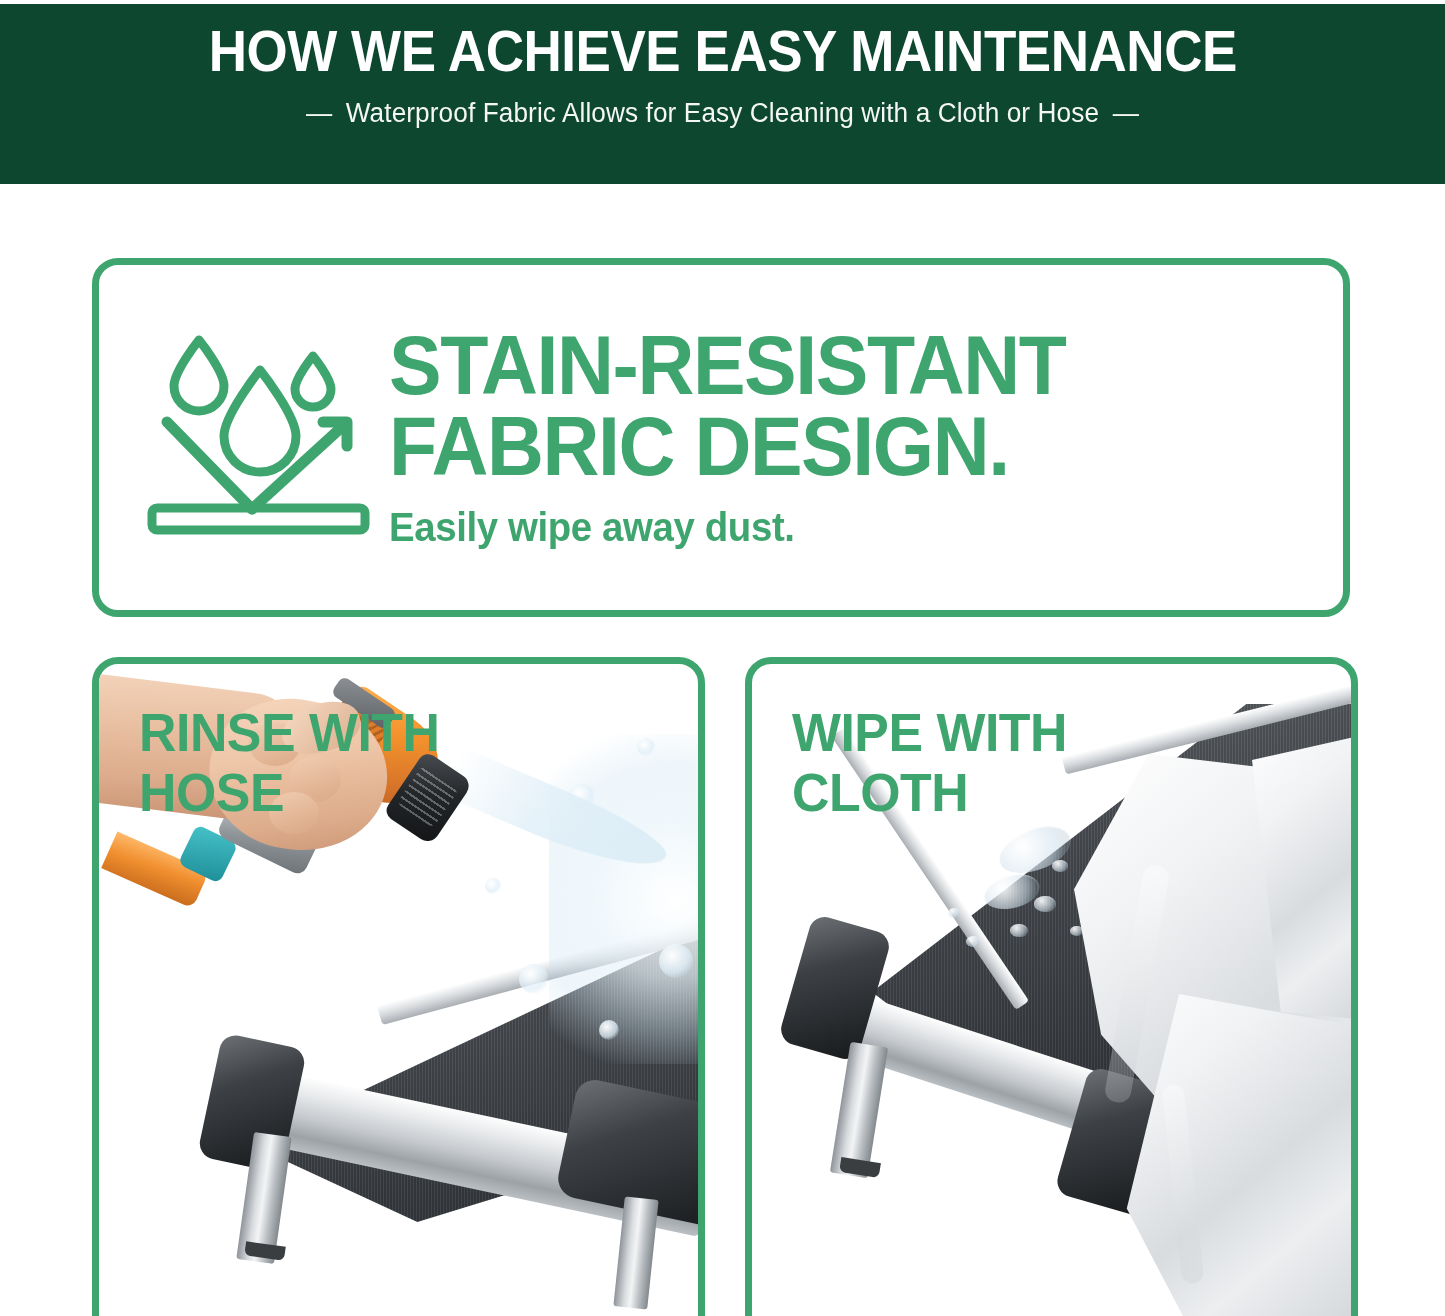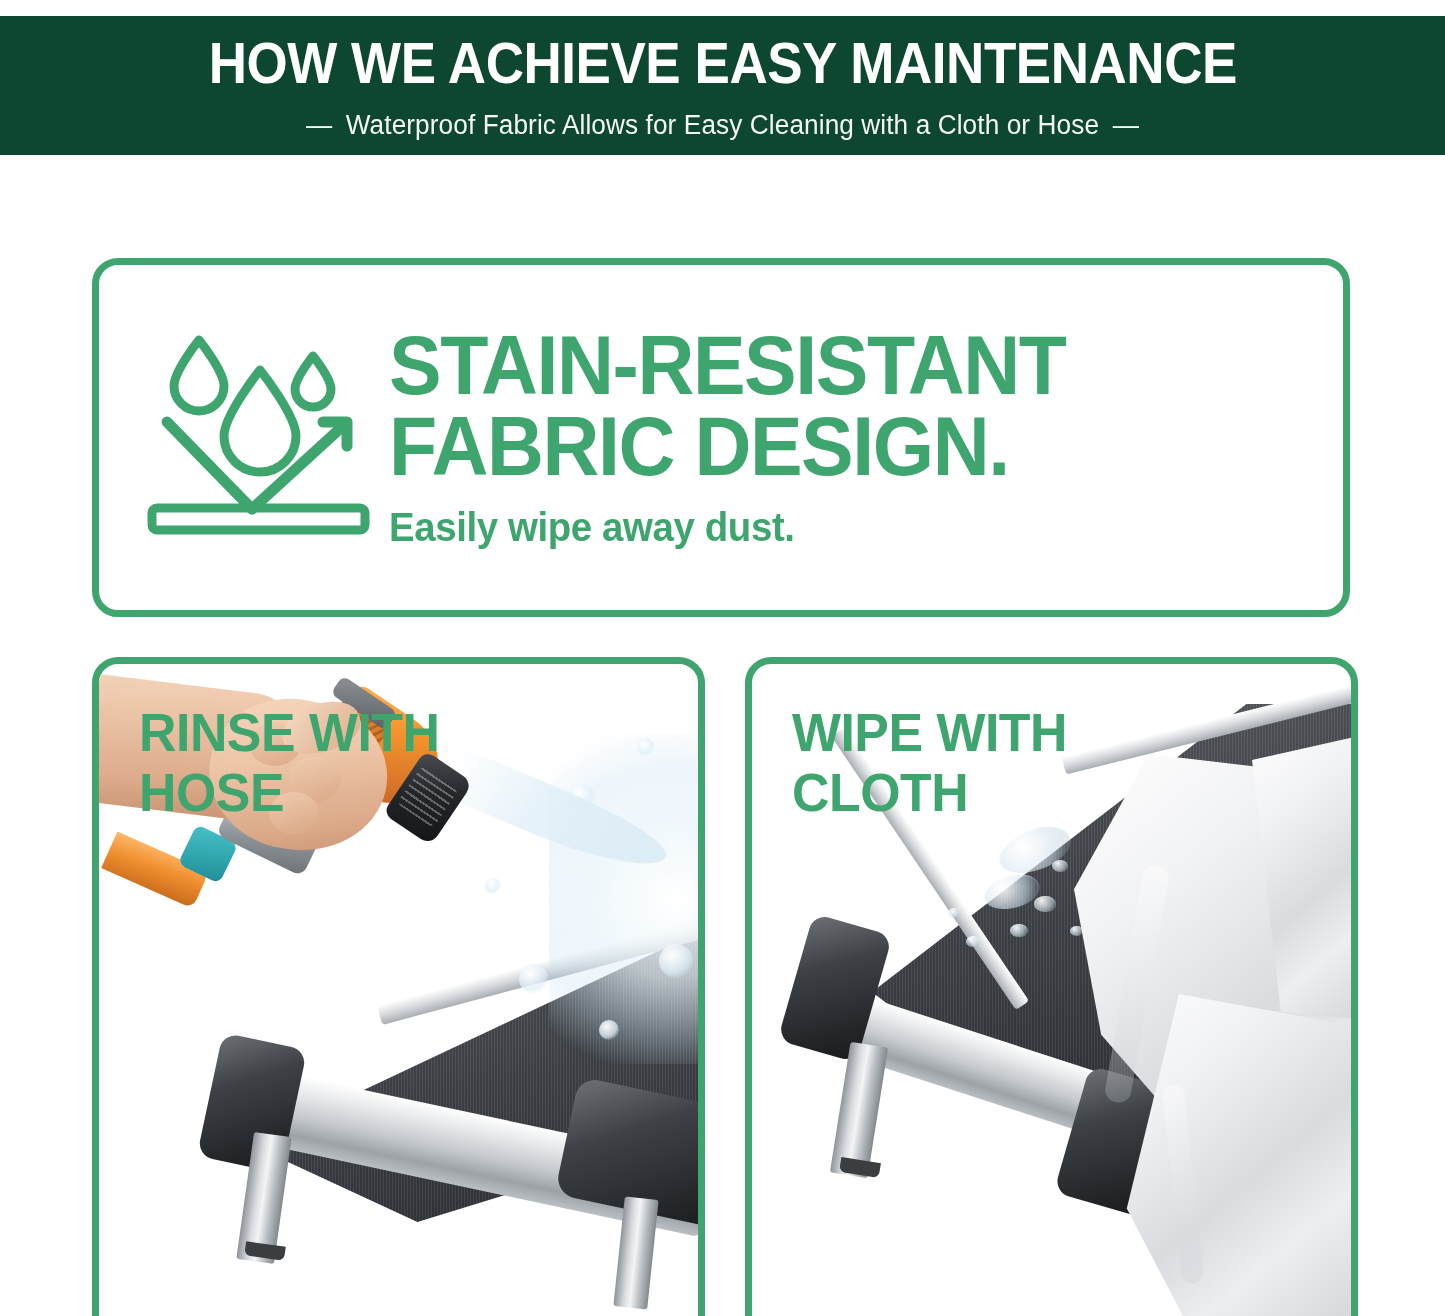--- a/index.html
+++ b/index.html
@@ -11,23 +11,23 @@
     width: 1445px;
     height: 1316px;
     overflow: hidden;
     font-family: "Liberation Sans", sans-serif;
     position: relative;
   }
 
   
   .header-banner {
     position: absolute;
-    left: 0; top: 16px;
+    left: 0; top: 4px;
     width: 1445px;
-    height: 139px;
+    height: 180px;
     background: #0d4730;
     display: flex;
     flex-direction: column;
     align-items: center;
     justify-content: flex-start;
     box-sizing: border-box;
     padding-top: 18px;
   }
   .header-title {
     color: #ffffff;

